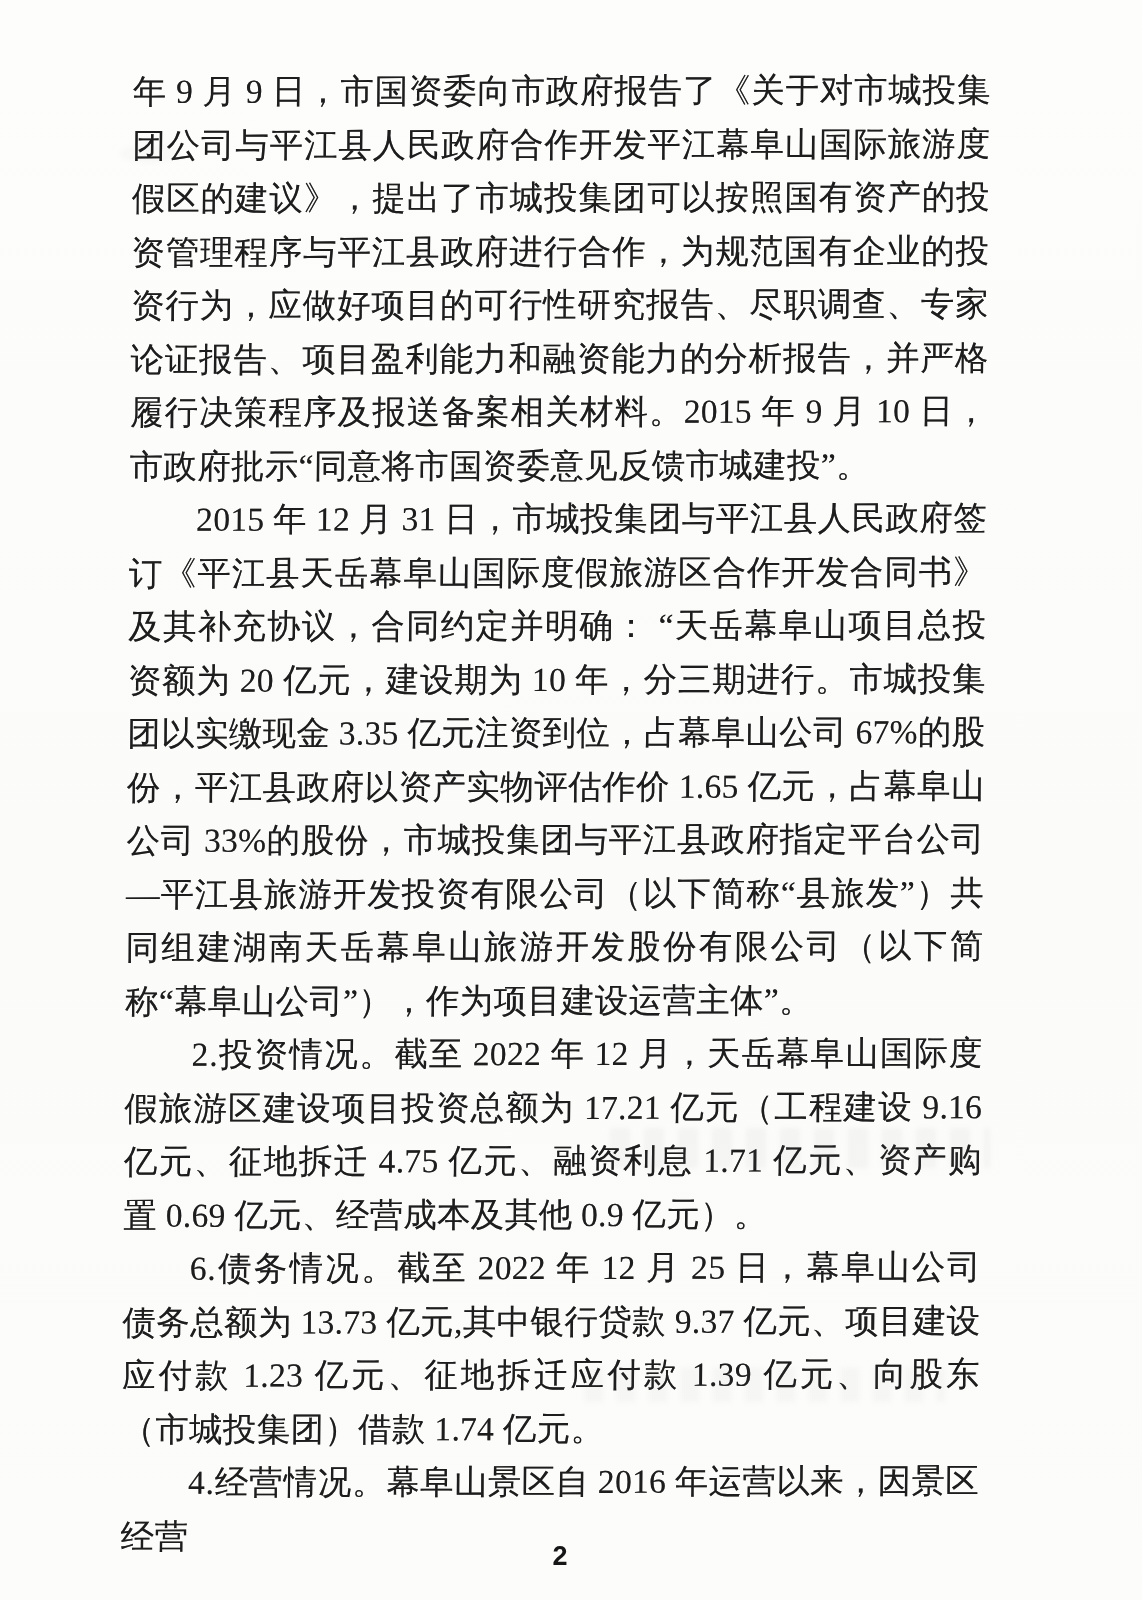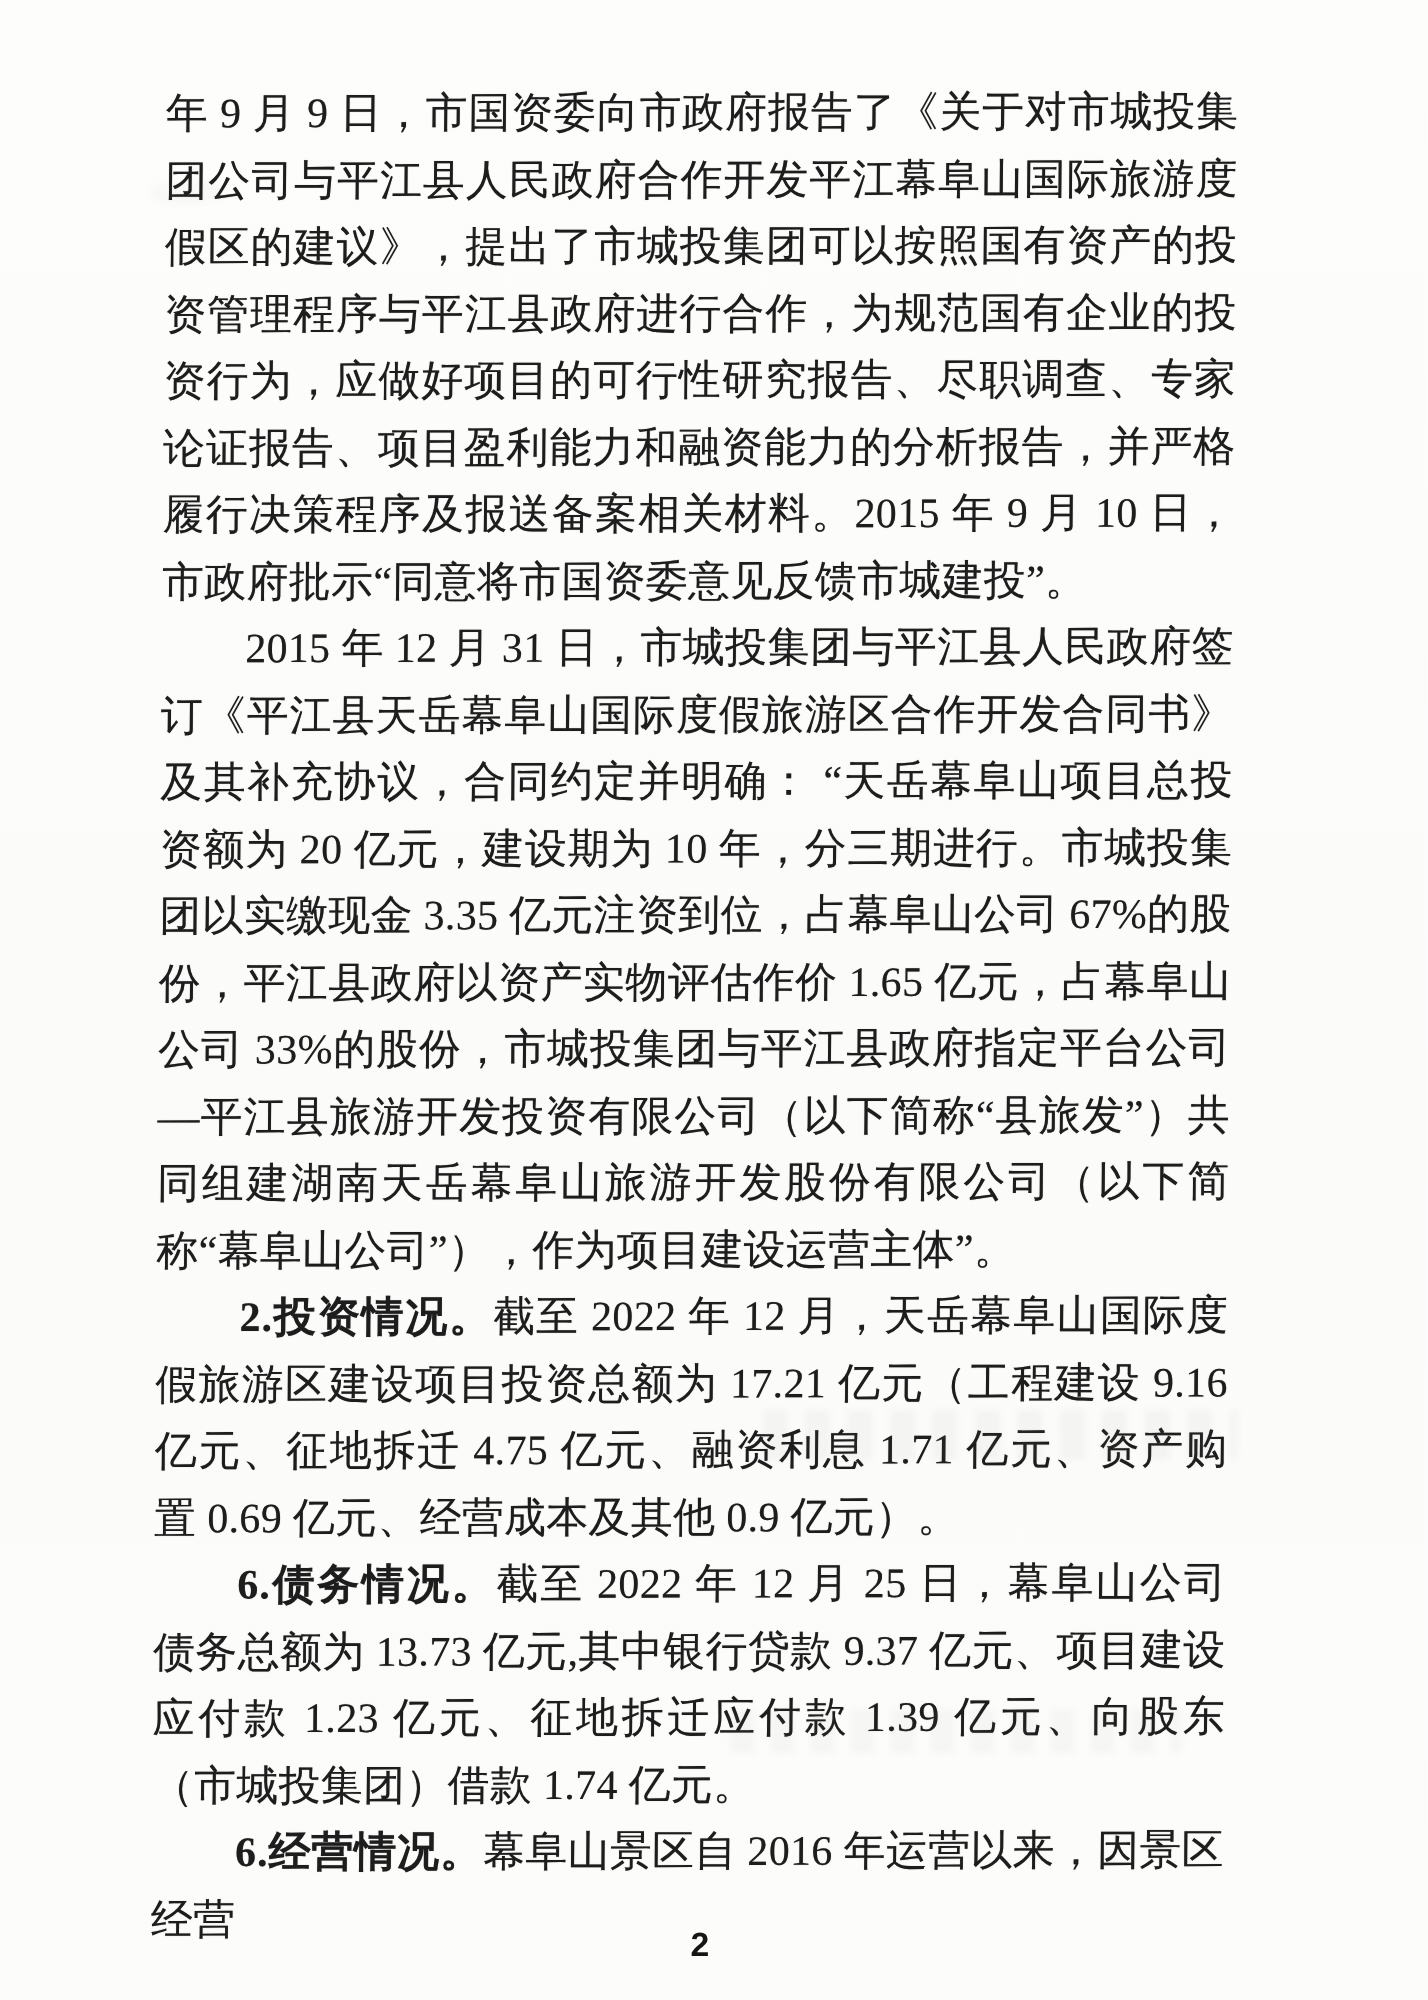--- a/index.html
+++ b/index.html
@@ -31,21 +31,21 @@
     word-break: break-all;
     letter-spacing: 0.3px;
     text-shadow: 0 0 0.6px rgba(20,20,20,0.55);
     transform: rotate(-0.12deg) skewX(-0.6deg);
     transform-origin: 50% 0;
   }
 
   .para { margin: 0; }
   .para.indent { text-indent: 2em; }
 
-  .lead { font-weight: 700; letter-spacing: 0.8px; }
+  .lead { font-weight: 400; letter-spacing: 0.8px; }
 
   .page-number {
     position: absolute;
     top: 1541px;
     left: 0;
     width: 1120px; 
     text-align: center;
     font-size: 27px;
     color: #161616;
     font-family: "Liberation Sans", "DejaVu Sans", sans-serif;
@@ -84,21 +84,21 @@
 
   <div class="page-text">
     <p class="para"><span class="lead"></span><span>年 9 月 9 日，市国资委向市政府报告了《关于对市城投集团公司与平江县人民政府合作开发平江幕阜山国际旅游度假区的建议》，提出了市城投集团可以按照国有资产的投资管理程序与平江县政府进行合作，为规范国有企业的投资行为，应做好项目的可行性研究报告、尽职调查、专家论证报告、项目盈利能力和融资能力的分析报告，并严格履行决策程序及报送备案相关材料。2015 年 9 月 10 日，市政府批示“同意将市国资委意见反馈市城建投”。</span></p>
 
     <p class="para indent"><span class="lead"></span><span>2015 年 12 月 31 日，市城投集团与平江县人民政府签订《平江县天岳幕阜山国际度假旅游区合作开发合同书》及其补充协议，合同约定并明确： “天岳幕阜山项目总投资额为 20 亿元，建设期为 10 年，分三期进行。市城投集团以实缴现金 3.35 亿元注资到位，占幕阜山公司 67%的股份，平江县政府以资产实物评估作价 1.65 亿元，占幕阜山公司 33%的股份，市城投集团与平江县政府指定平台公司—平江县旅游开发投资有限公司（以下简称“县旅发”）共同组建湖南天岳幕阜山旅游开发股份有限公司（以下简称“幕阜山公司”），作为项目建设运营主体”。</span></p>
 
     <p class="para indent"><span class="lead">2.投资情况。</span><span>截至 2022 年 12 月，天岳幕阜山国际度假旅游区建设项目投资总额为 17.21 亿元（工程建设 9.16 亿元、征地拆迁 4.75 亿元、融资利息 1.71 亿元、资产购置 0.69 亿元、经营成本及其他 0.9 亿元）。</span></p>
 
     <p class="para indent"><span class="lead">6.债务情况。</span><span>截至 2022 年 12 月 25 日，幕阜山公司债务总额为 13.73 亿元,其中银行贷款 9.37 亿元、项目建设应付款 1.23 亿元、征地拆迁应付款 1.39 亿元、向股东（市城投集团）借款 1.74 亿元。</span></p>
 
-    <p class="para indent"><span class="lead">6.经营情况。</span><span>幕阜山景区自 2016 年运营以来，因景区经营</span></p>
+    <p class="para indent"><span class="lead">4.经营情况。</span><span>幕阜山景区自 2016 年运营以来，因景区经营</span></p>
   </div>
 
   <div class="artifact a1"></div>
   <div class="artifact a2"></div>
   <div class="artifact a3"></div>
 
   <div class="page-number">2</div>
 
 </div>
 

